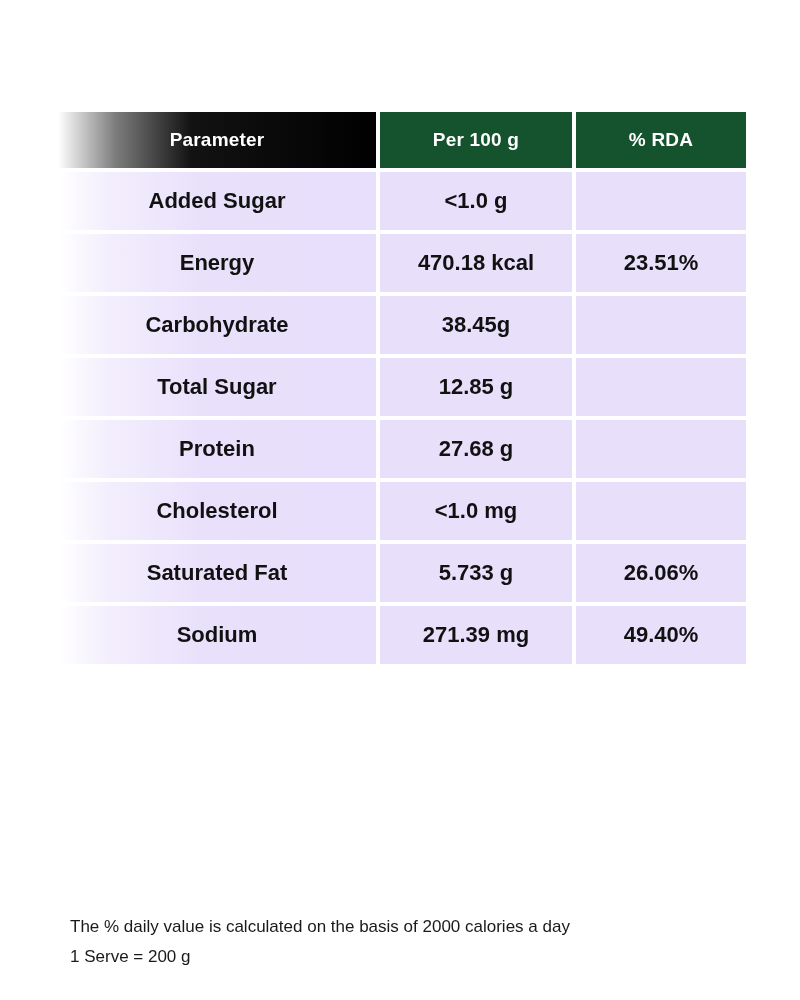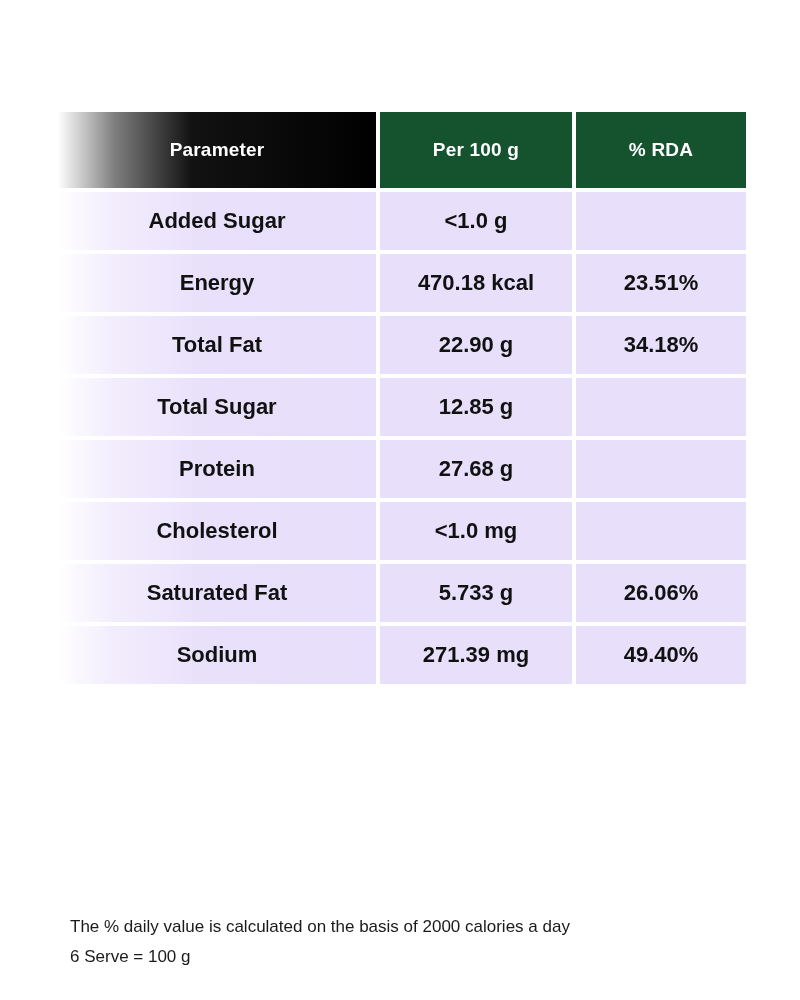--- a/index.html
+++ b/index.html
@@ -37,21 +37,21 @@
   table.nutrition td {
     padding: 0;
     margin: 0;
   }
 
   col.col-param { width: 318px; }
   col.col-value { width: 192px; }
   col.col-rda   { width: 170px; }
 
   .hdr {
-    height: 76px;
+    height: 56px;
     color: #ffffff;
     font-size: 19px;
     font-weight: bold;
     text-align: center;
     vertical-align: middle;
     letter-spacing: 0.2px;
   }
 
   .hdr-param {
     background: linear-gradient(to right, #ffffff 0%, #7d7d7d 18%, #121212 42%, #000000 100%);
@@ -122,23 +122,23 @@
           <td class="cell cell-param">Added Sugar</td>
           <td class="cell cell-value">&lt;1.0 g</td>
           <td class="cell cell-rda"></td>
         </tr>
         <tr>
           <td class="cell cell-param">Energy</td>
           <td class="cell cell-value">470.18 kcal</td>
           <td class="cell cell-rda">23.51%</td>
         </tr>
         <tr>
-          <td class="cell cell-param">Total Fat</td>
-          <td class="cell cell-value">22.90 g</td>
-          <td class="cell cell-rda">34.18%</td>
+          <td class="cell cell-param">Carbohydrate</td>
+          <td class="cell cell-value">38.45g</td>
+          <td class="cell cell-rda"></td>
         </tr>
         <tr>
           <td class="cell cell-param">Total Sugar</td>
           <td class="cell cell-value">12.85 g</td>
           <td class="cell cell-rda"></td>
         </tr>
         <tr>
           <td class="cell cell-param">Protein</td>
           <td class="cell cell-value">27.68 g</td>
           <td class="cell cell-rda"></td>
@@ -157,16 +157,16 @@
           <td class="cell cell-param">Sodium</td>
           <td class="cell cell-value">271.39 mg</td>
           <td class="cell cell-rda">49.40%</td>
         </tr>
       </tbody>
     </table>
   </div>
 
   <div class="footnote">
     <div>The % daily value is calculated on the basis of 2000 calories a day</div>
-    <div>6 Serve = 100 g</div>
+    <div>1 Serve = 200 g</div>
   </div>
 
 </div>
 
 </body></html>

